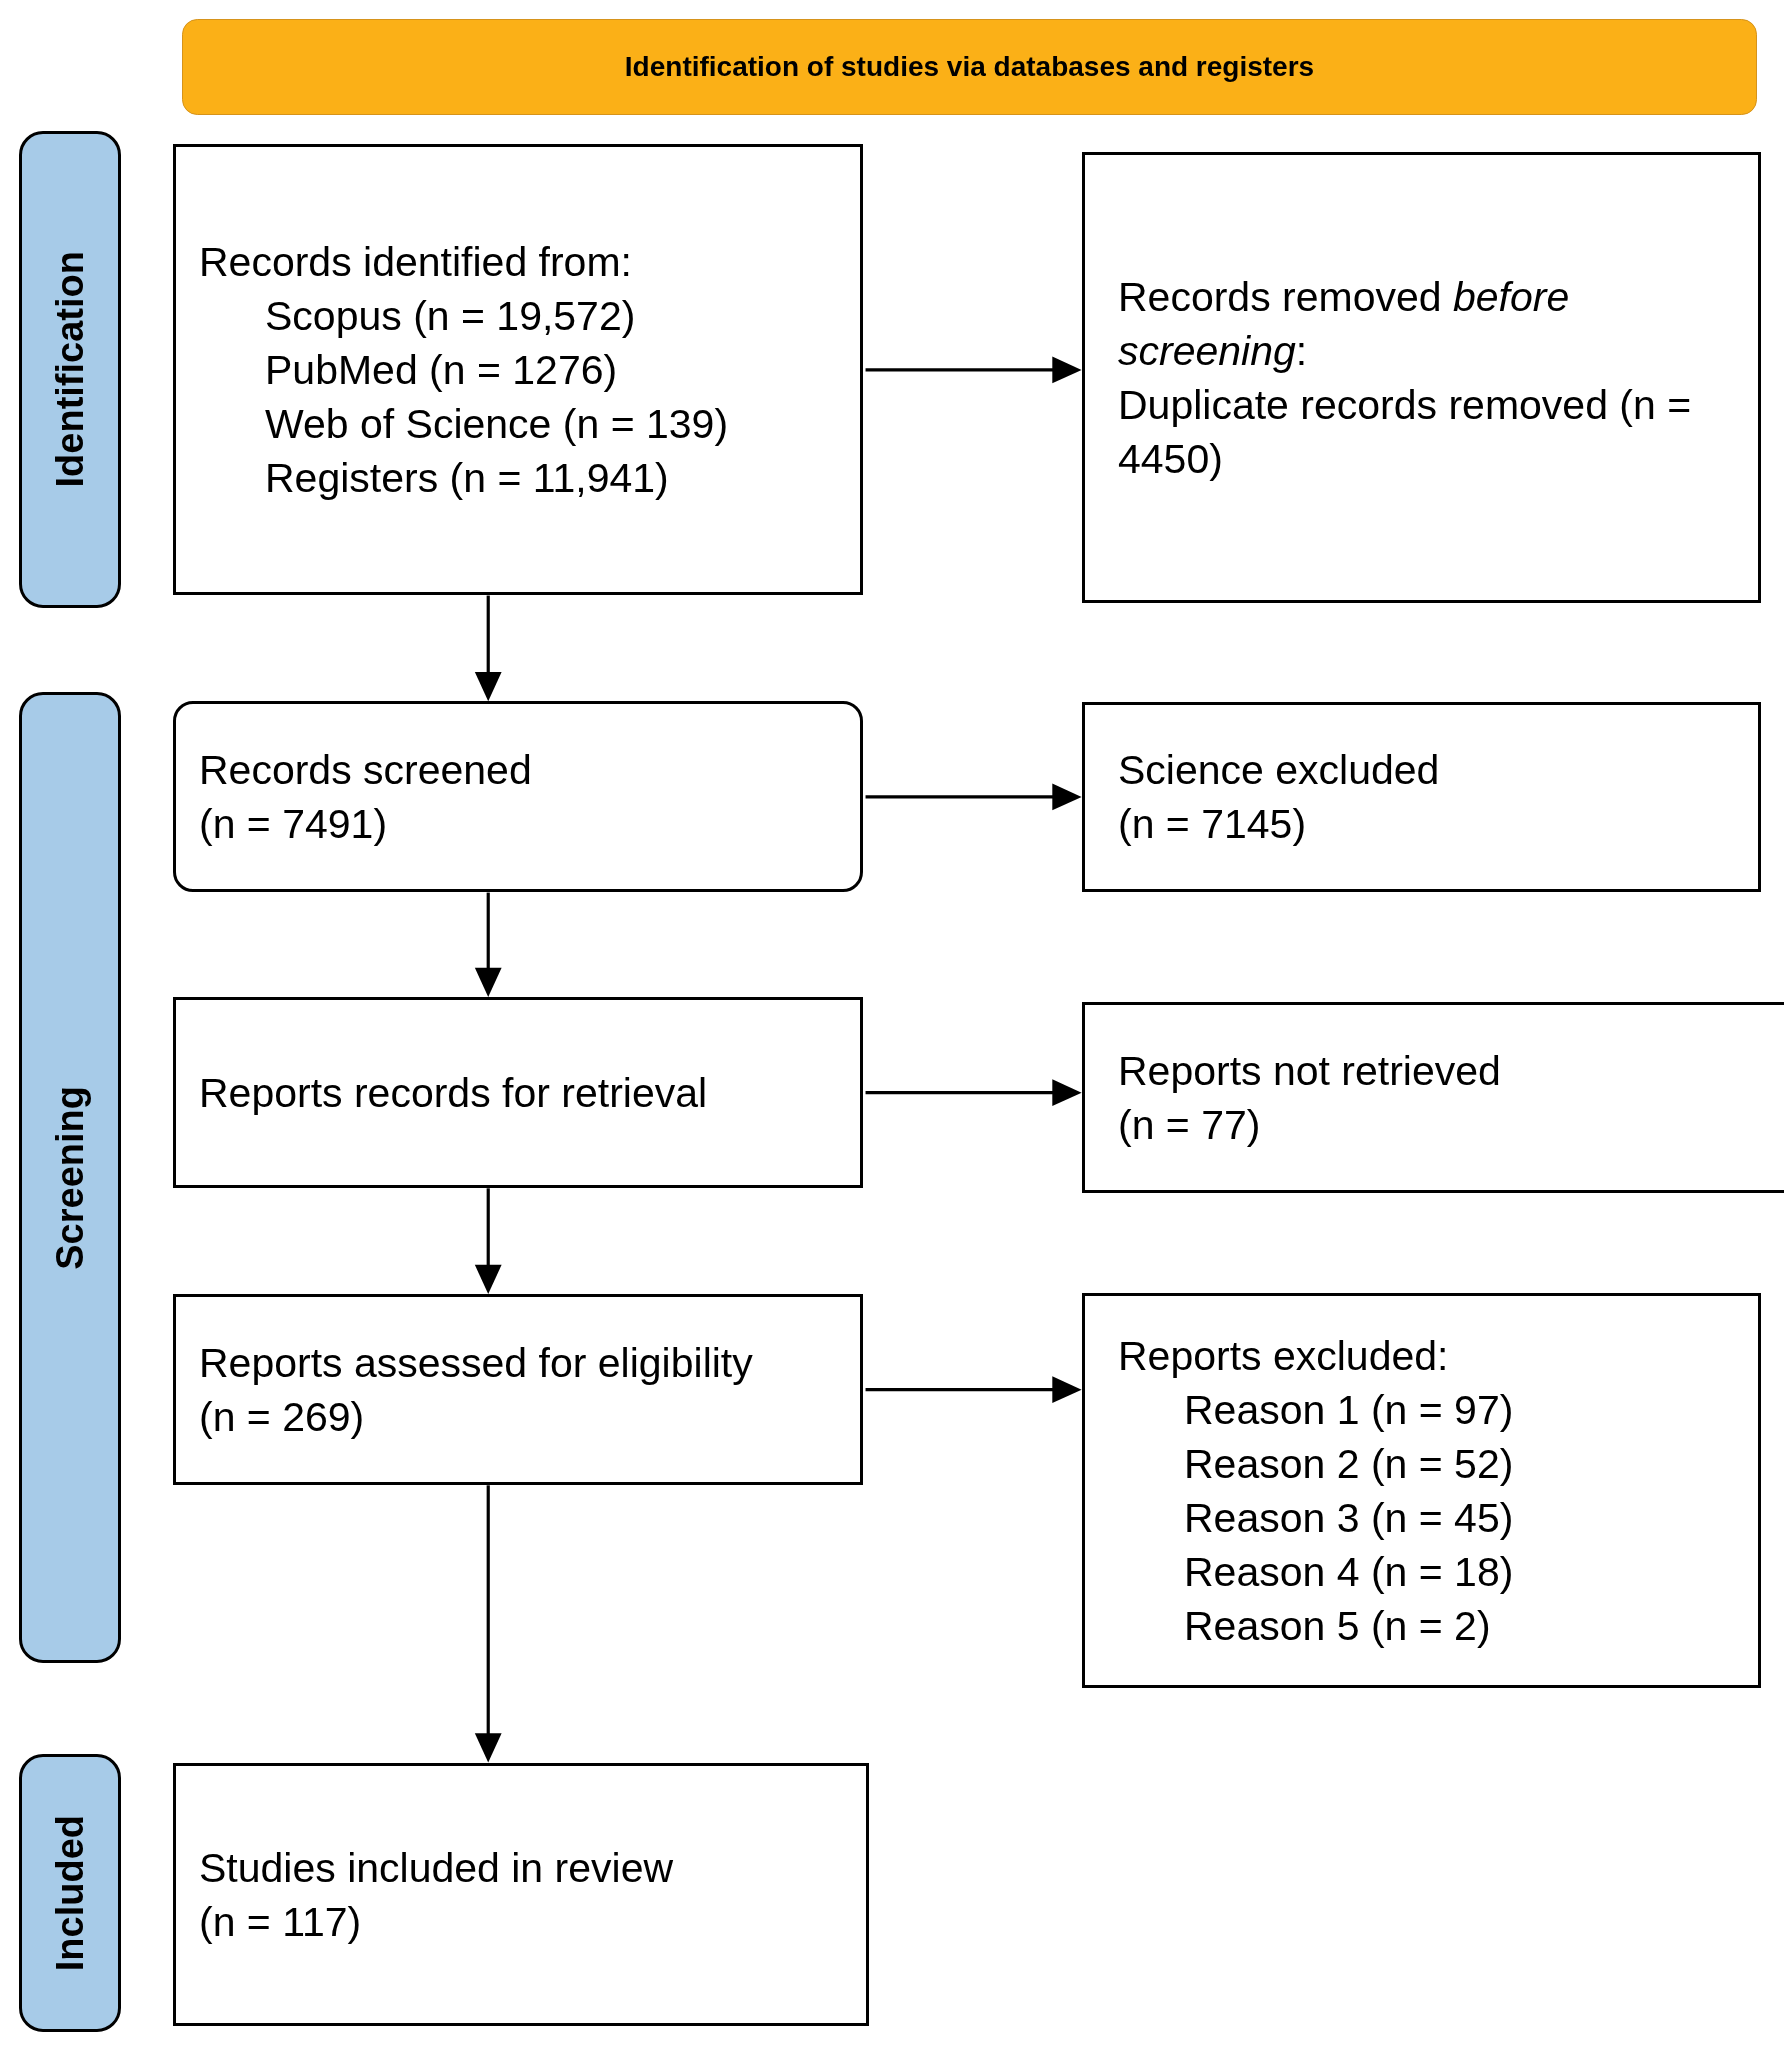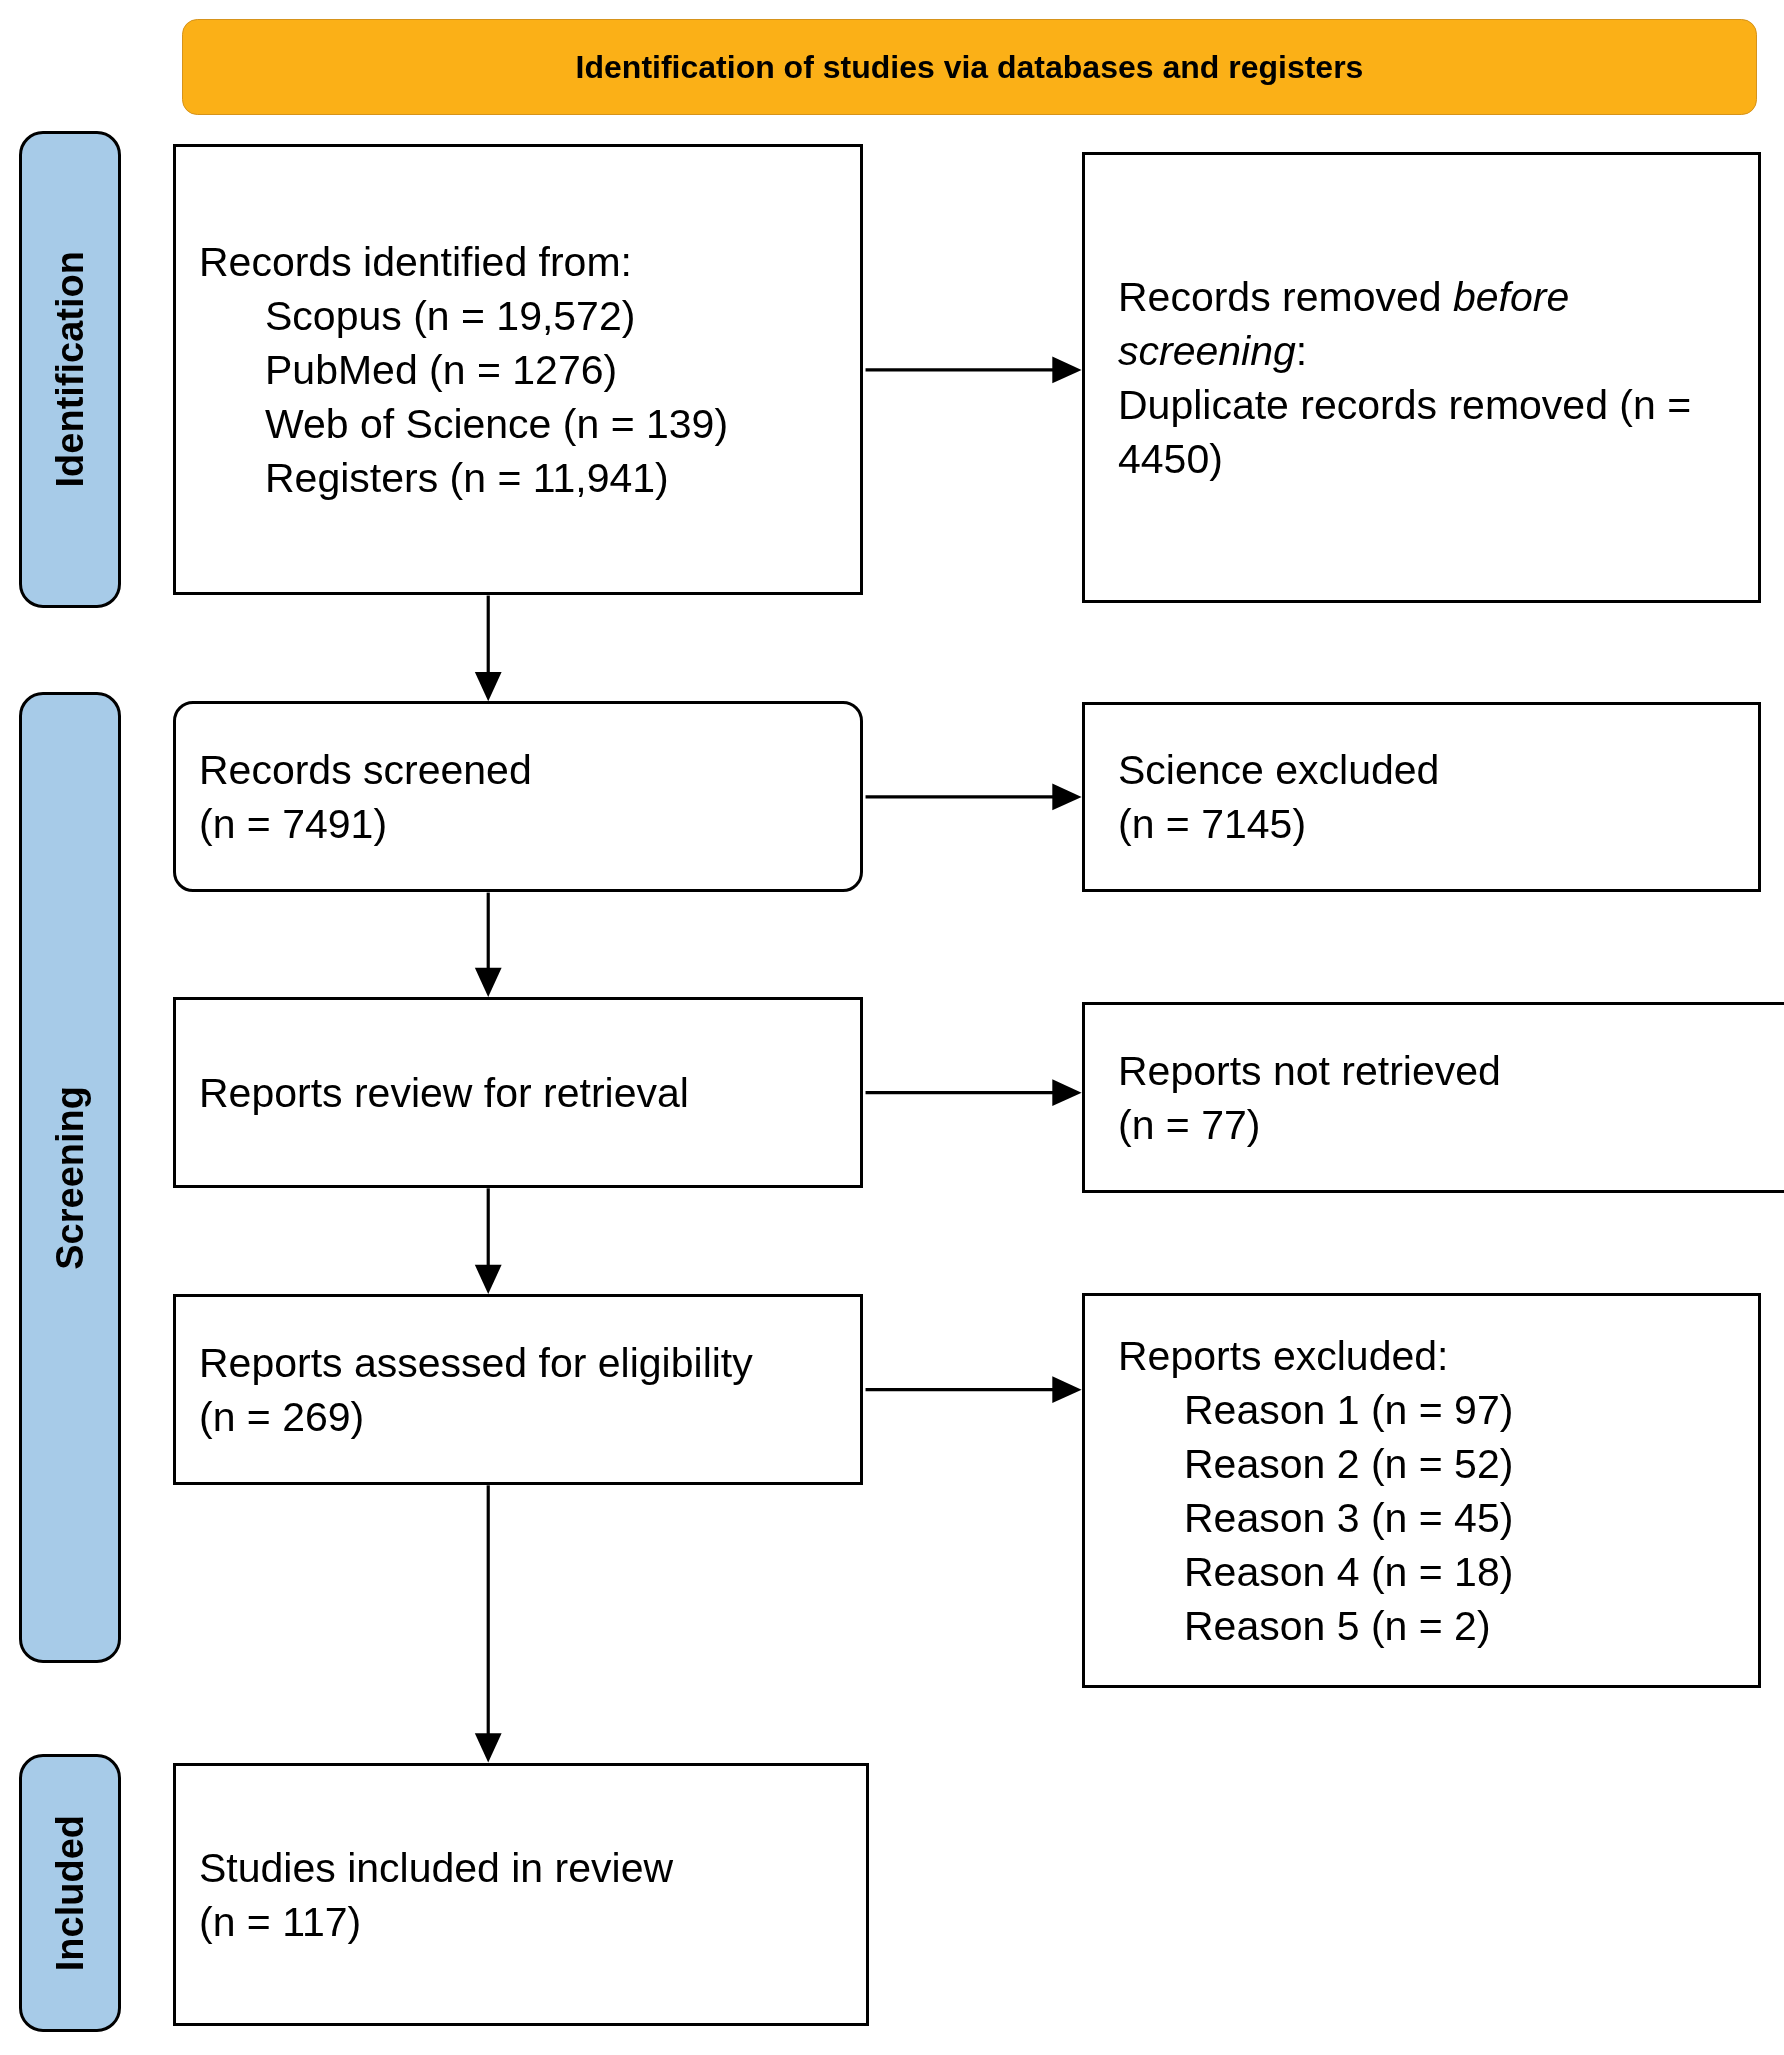--- a/index.html
+++ b/index.html
@@ -29,21 +29,21 @@
 
   .banner {
     position: absolute;
     left: 182px; top: 19px;
     width: 1575px; height: 96px;
     background: var(--banner-fill);
     border: 1.9px solid var(--banner-border);
     border-radius: 15.3px;
     box-sizing: border-box;
     display: flex; align-items: center; justify-content: center;
-    font-size: 32px; font-weight: bold;
+    font-size: 28px; font-weight: bold;
   }
 
   .stage {
     position: absolute;
     left: 19px; width: 102px;
     background: var(--stage-fill);
     border: 3.8px solid #000;
     border-radius: 24px;
     box-sizing: border-box;
     display: flex; align-items: center; justify-content: center;
@@ -153,21 +153,21 @@
     <p>Records screened</p>
     <p>(n = 7491)</p>
   </div>
 
   <div class="box col2 b-excluded">
     <p>Science excluded</p>
     <p>(n = 7145)</p>
   </div>
 
   <div class="box b-sought">
-    <p>Reports review for retrieval</p>
+    <p>Reports records for retrieval</p>
   </div>
 
   <div class="box col2 b-notretrieved">
     <p>Reports not retrieved</p>
     <p>(n = 77)</p>
   </div>
 
   <div class="box b-assessed">
     <p>Reports assessed for eligibility</p>
     <p>(n = 269)</p>

